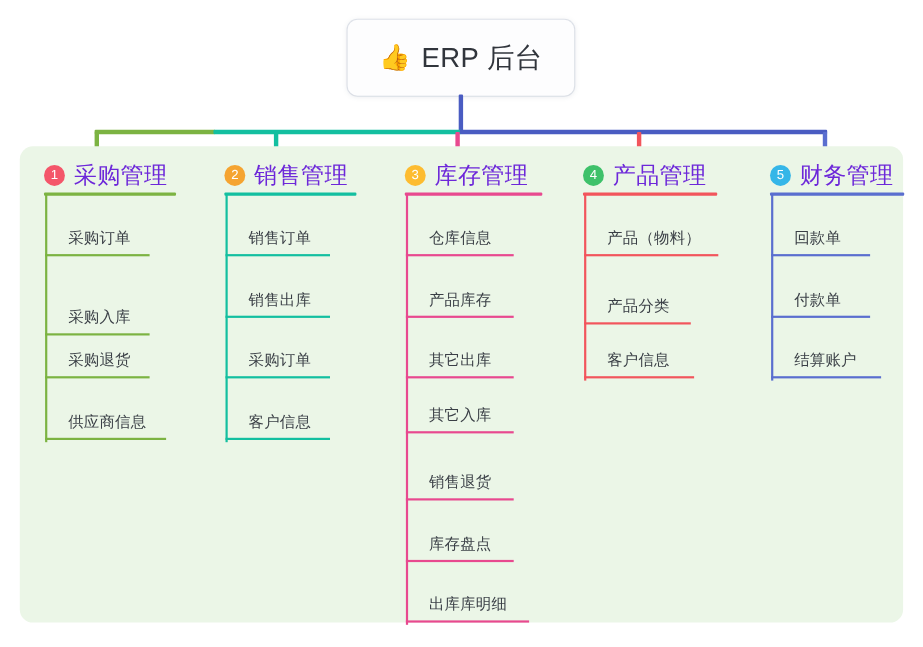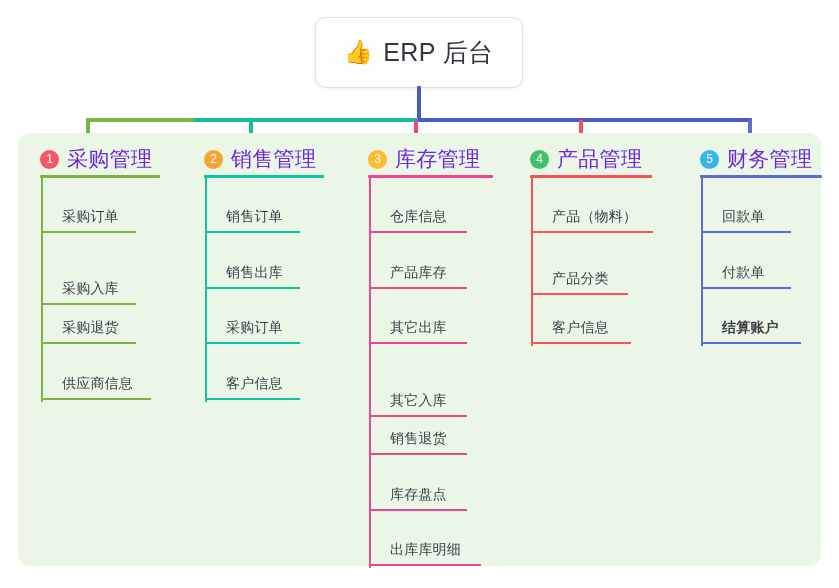--- a/index.html
+++ b/index.html
@@ -251,21 +251,21 @@
         <div class="item-rule" style="width: 98px; background: rgb(232, 73, 143);"></div>
       </div>
       <div class="item" style="top: 121.5px; height: 34px; width: 128px;">
         <span class="item-label">产品库存</span>
         <div class="item-rule" style="width: 98px; background: rgb(232, 73, 143);"></div>
       </div>
       <div class="item" style="top: 177px; height: 34px; width: 128px;">
         <span class="item-label">其它出库</span>
         <div class="item-rule" style="width: 98px; background: rgb(232, 73, 143);"></div>
       </div>
-      <div class="item" style="top: 250px; height: 34px; width: 128px; text-decoration: underline;">
+      <div class="item" style="top: 227px; height: 34px; width: 128px; text-decoration: underline;">
         <span class="item-label">其它入库</span>
         <div class="item-rule" style="width: 98px; background: rgb(232, 73, 143);"></div>
       </div>
       <div class="item" style="top: 288px; height: 34px; width: 128px;">
         <span class="item-label">销售退货</span>
         <div class="item-rule" style="width: 98px; background: rgb(232, 73, 143);"></div>
       </div>
       <div class="item" style="top: 343.5px; height: 34px; width: 128px;">
         <span class="item-label">库存盘点</span>
         <div class="item-rule" style="width: 98px; background: rgb(232, 73, 143);"></div>
@@ -303,18 +303,18 @@
       <div class="col-rule" style="width: 122px; background: rgb(90, 110, 207);"></div>
       <div class="trunk" style="height: 169px; background: rgb(90, 110, 207);"></div>
       <div class="item" style="top: 66px; height: 34px; width: 120px;">
         <span class="item-label">回款单</span>
         <div class="item-rule" style="width: 90px; background: rgb(90, 110, 207);"></div>
       </div>
       <div class="item" style="top: 121.5px; height: 34px; width: 120px;">
         <span class="item-label">付款单</span>
         <div class="item-rule" style="width: 90px; background: rgb(90, 110, 207);"></div>
       </div>
-      <div class="item" style="top: 177px; height: 34px; width: 130px; font-weight: bold;">
+      <div class="item" style="top: 177px; height: 34px; width: 130px;">
         <span class="item-label">结算账户</span>
         <div class="item-rule" style="width: 100px; background: rgb(90, 110, 207);"></div>
       </div>
     </div>
   </div>
 
 </body></html>

